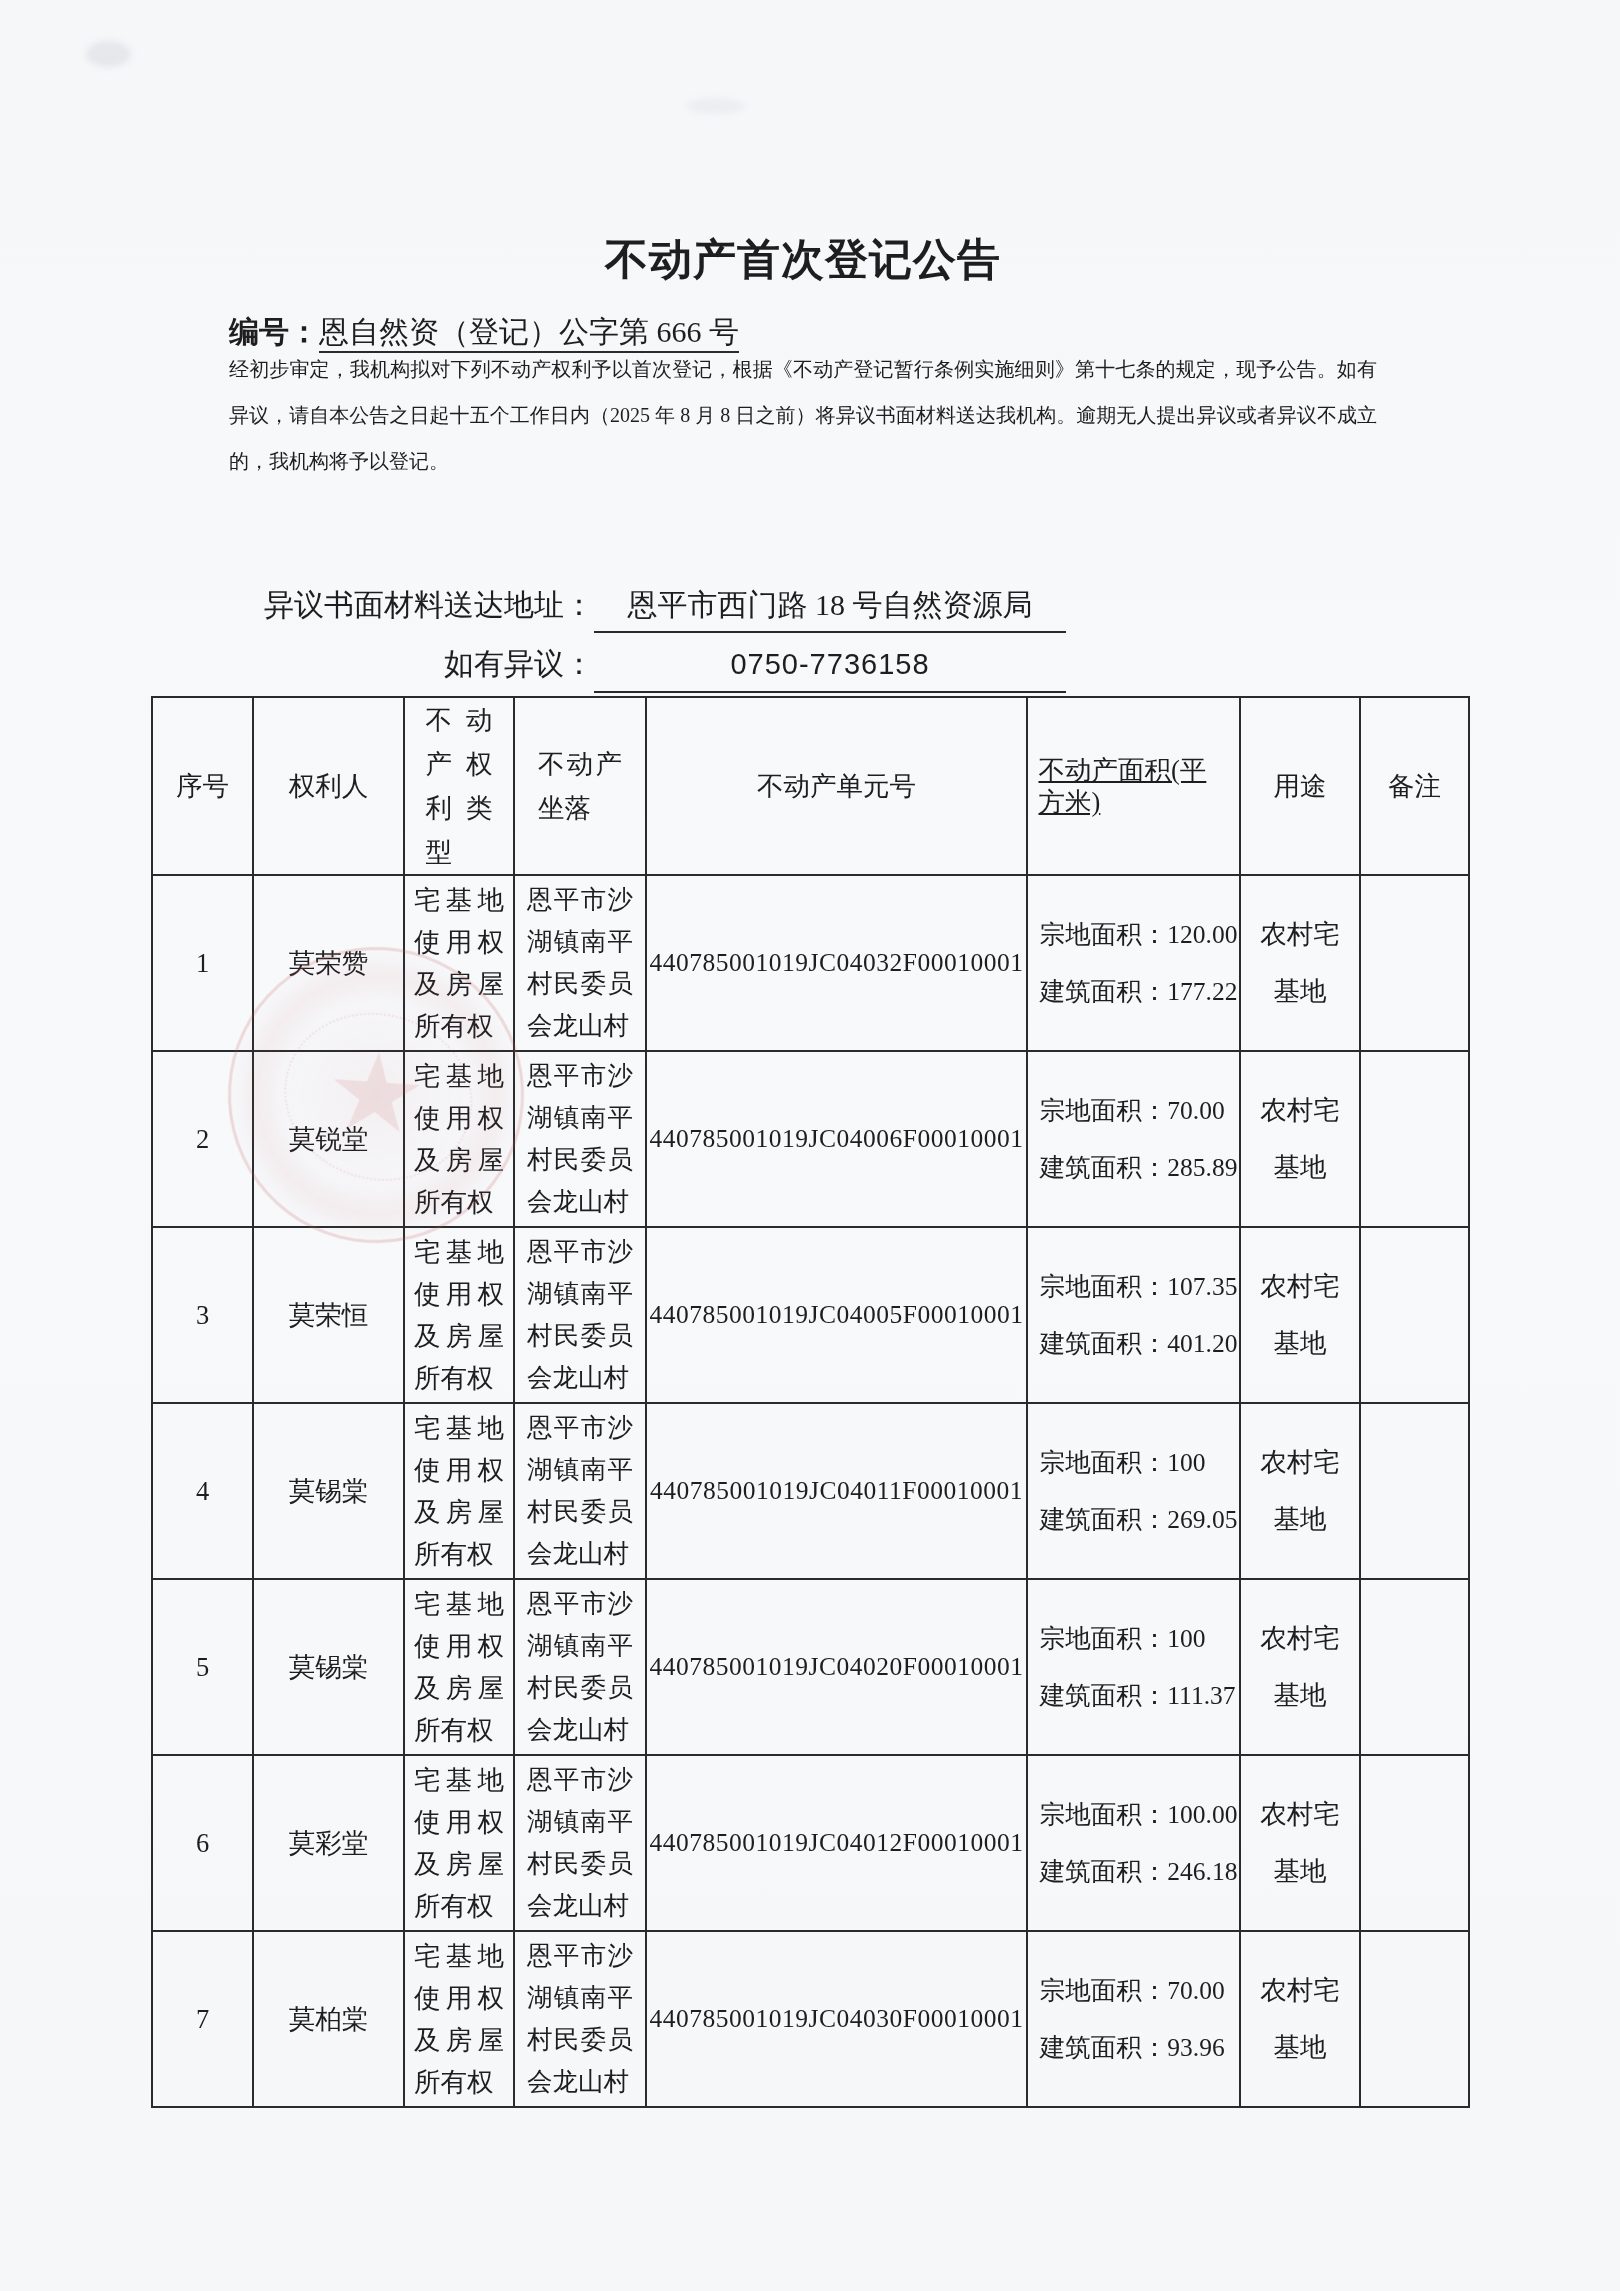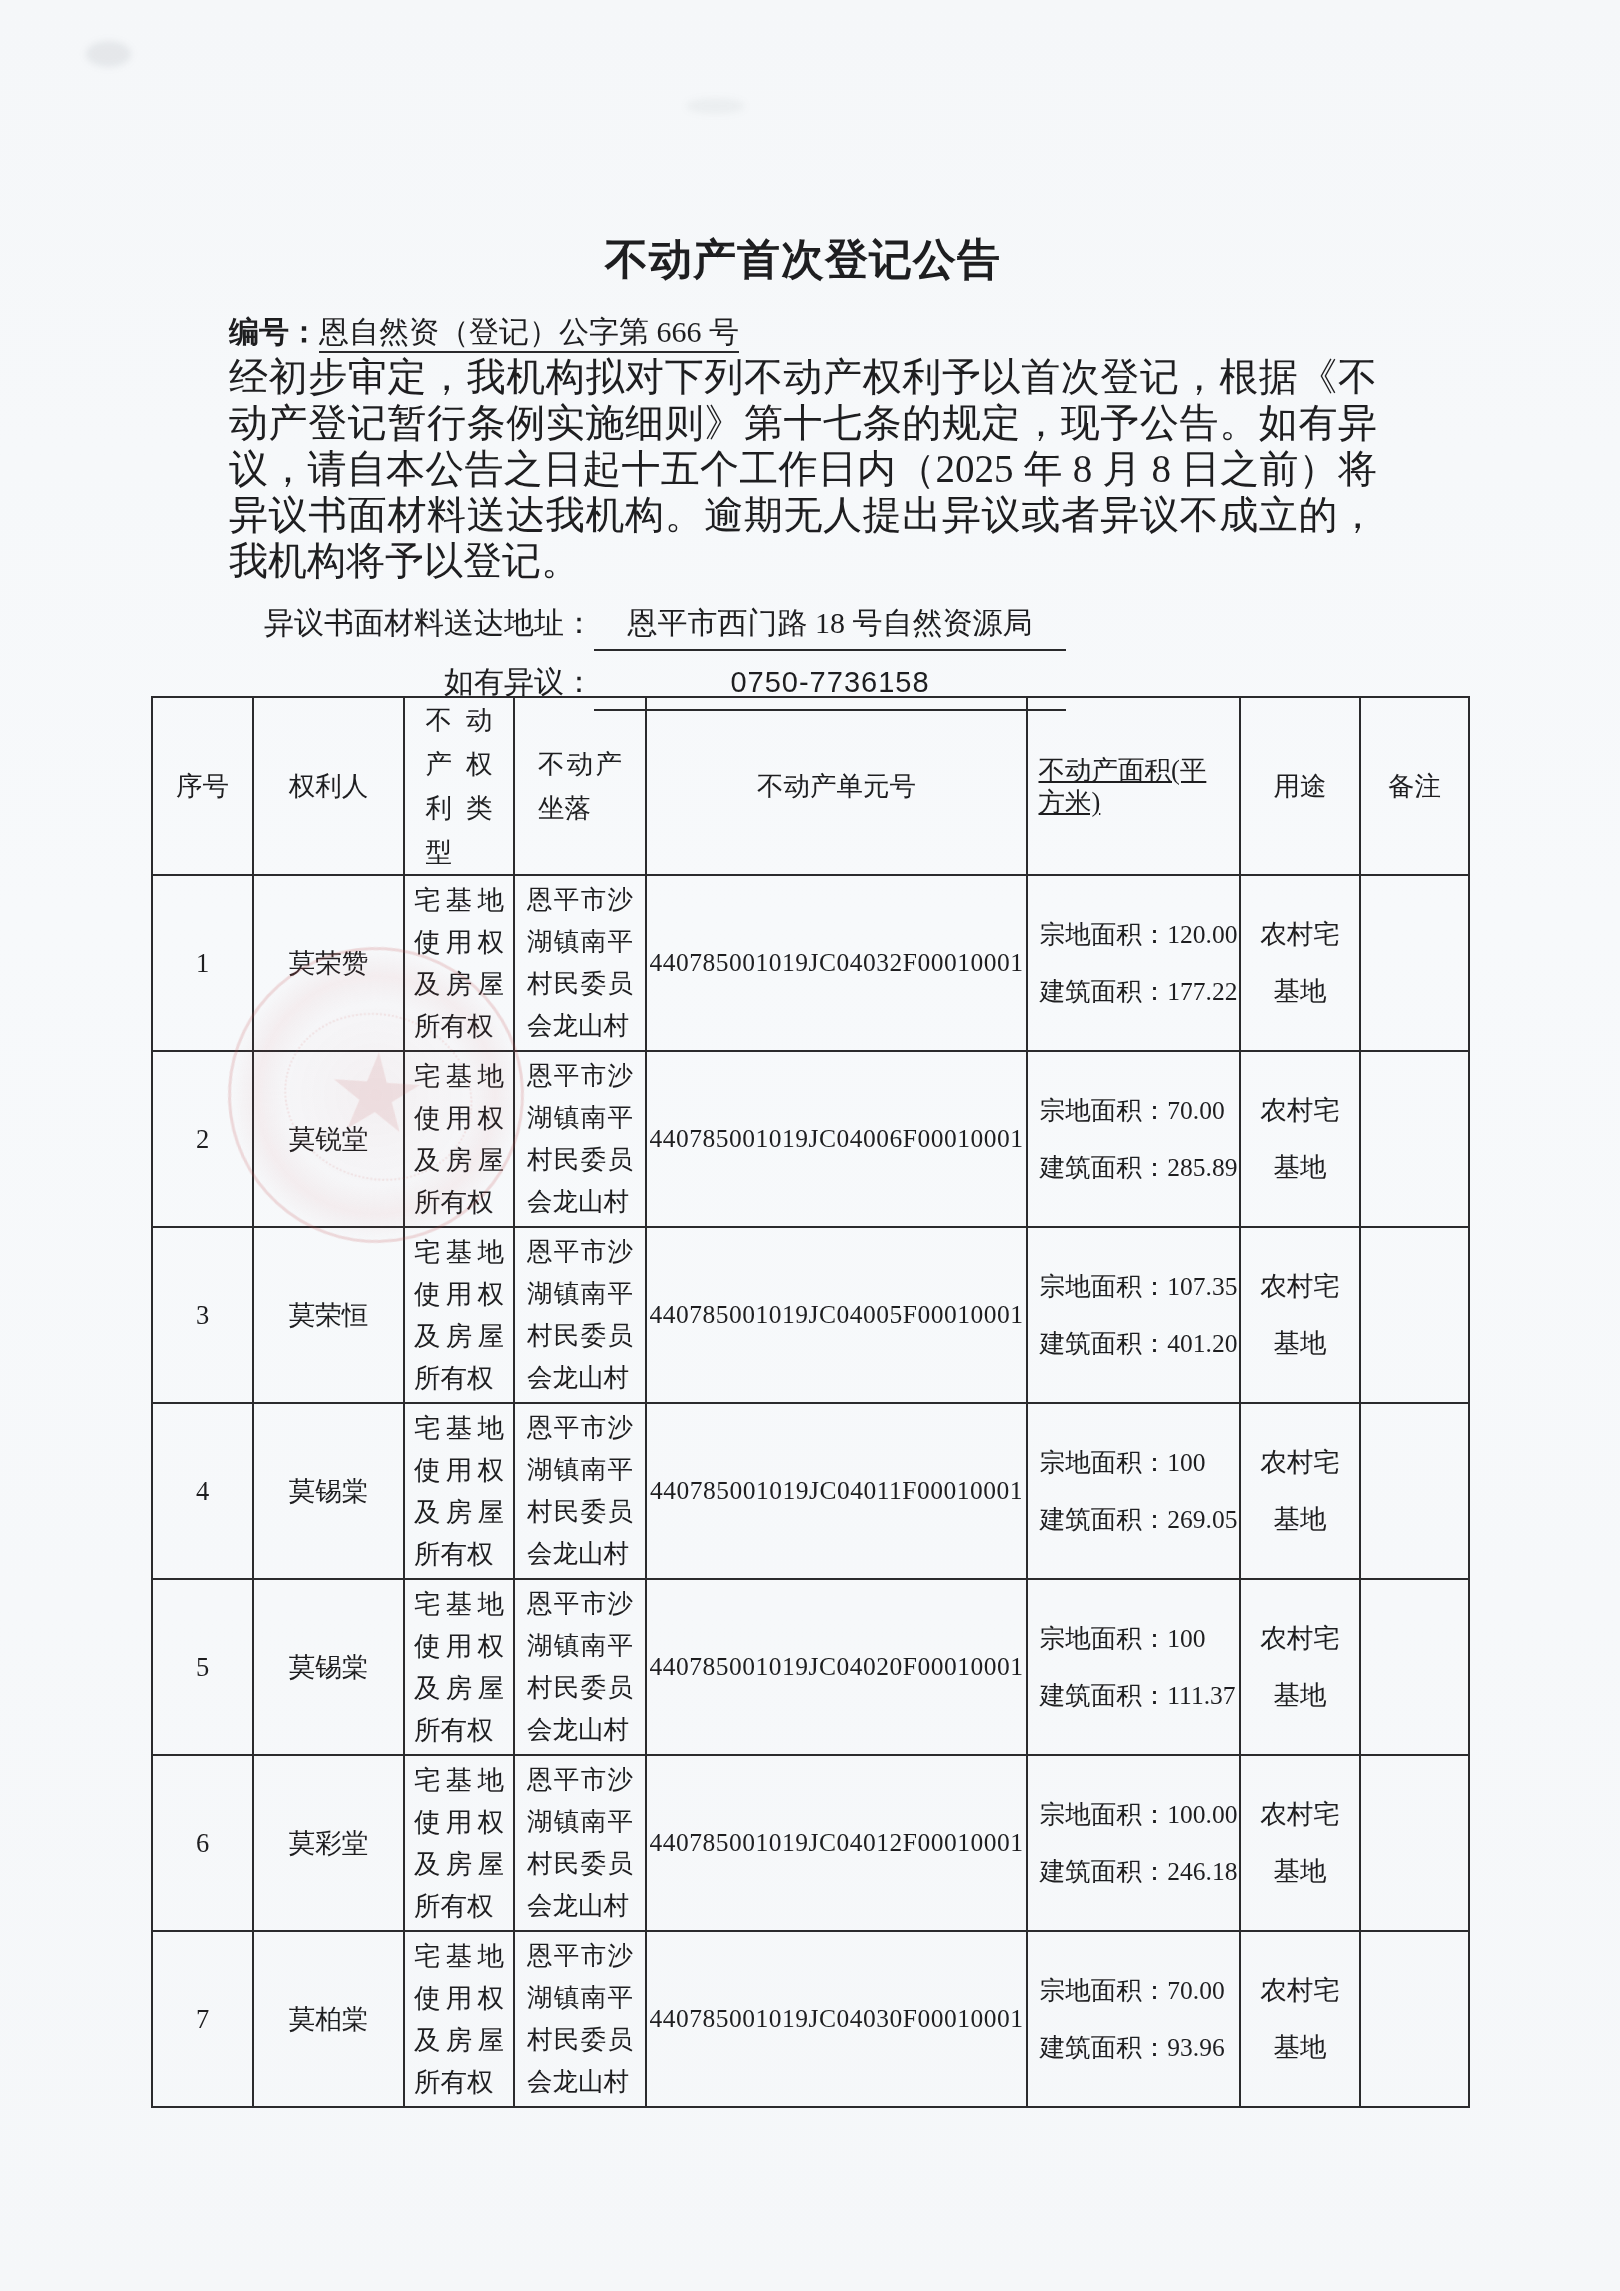--- a/index.html
+++ b/index.html
@@ -22,27 +22,27 @@
     position:absolute;left:229px;top:231px;width:1148px;
     text-align:center;font-size:43px;font-weight:bold;letter-spacing:1px;
   }
   .doc-number{
     position:absolute;left:229px;top:312px;width:1148px;
     font-size:30px;white-space:nowrap;
   }
   .doc-number .lab{font-weight:bold;}
   .doc-number .val{border-bottom:2px solid #2a2a2c;padding-bottom:2.9px;}
   .body-para{
-    position:absolute;left:229px;top:354px;width:1148px;
-    font-size:39px;line-height:46px;
+    position:absolute;left:229px;top:346px;width:1148px;
+    font-size:20px;line-height:46px;
     text-align:justify;text-justify:inter-ideograph;
   }
   .addr-block{
     position:absolute;left:229px;top:580px;width:1148px;
-    font-size:30px;line-height:49px;margin-top:18px;
+    font-size:30px;line-height:49px;
   }
   .addr-row{margin-bottom:5.9px;white-space:nowrap;}
   .addr-lab{display:inline-block;width:365px;text-align:right;}
   .addr-val{display:inline-block;width:472px;text-align:center;
     border-bottom:2.9px solid #2a2a2c;padding-bottom:2px;}
   .phone{font-family:"Liberation Sans","DejaVu Sans",sans-serif;font-weight:normal;
     font-size:29px;letter-spacing:1px;}
 
   
   table.reg{

